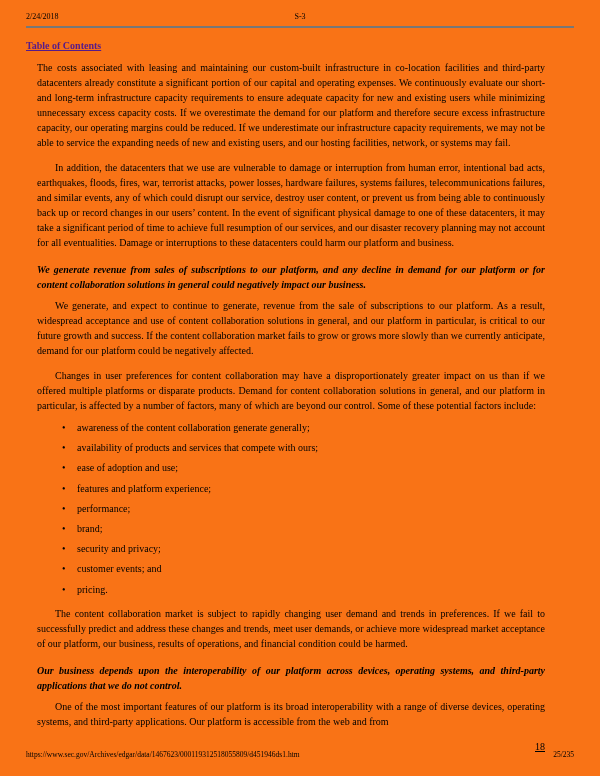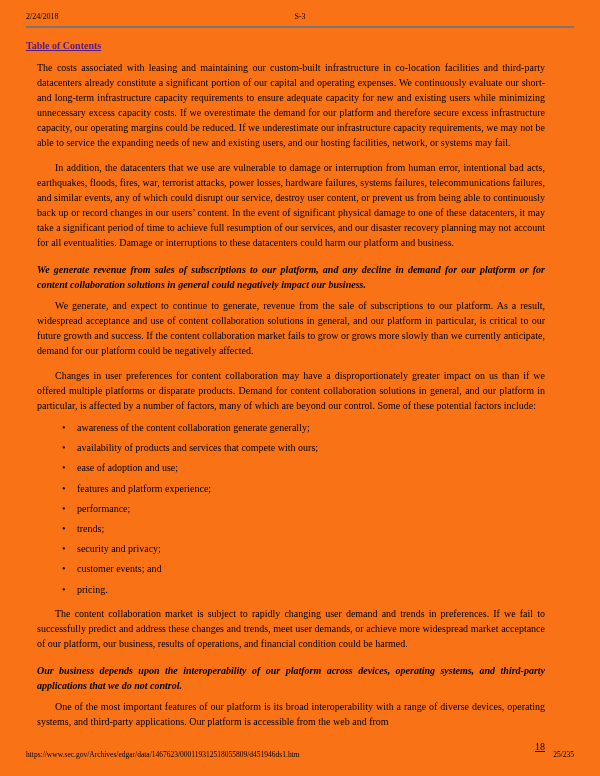--- a/index.html
+++ b/index.html
@@ -113,21 +113,21 @@
     <p class="indent">In addition, the datacenters that we use are vulnerable to damage or interruption from human error, intentional bad acts, earthquakes, floods, fires, war, terrorist attacks, power losses, hardware failures, systems failures, telecommunications failures, and similar events, any of which could disrupt our service, destroy user content, or prevent us from being able to continuously back up or record changes in our users’ content. In the event of significant physical damage to one of these datacenters, it may take a significant period of time to achieve full resumption of our services, and our disaster recovery planning may not account for all eventualities. Damage or interruptions to these datacenters could harm our platform and business.</p>
     <div class="risk-heading">We generate revenue from sales of subscriptions to our platform, and any decline in demand for our platform or for content collaboration solutions in general could negatively impact our business.</div>
     <p class="indent">We generate, and expect to continue to generate, revenue from the sale of subscriptions to our platform. As a result, widespread acceptance and use of content collaboration solutions in general, and our platform in particular, is critical to our future growth and success. If the content collaboration market fails to grow or grows more slowly than we currently anticipate, demand for our platform could be negatively affected.</p>
     <p class="indent tight">Changes in user preferences for content collaboration may have a disproportionately greater impact on us than if we offered multiple platforms or disparate products. Demand for content collaboration solutions in general, and our platform in particular, is affected by a number of factors, many of which are beyond our control. Some of these potential factors include:</p>
     <ul class="factor-list">
       <li>awareness of the content collaboration generate generally;</li>
       <li>availability of products and services that compete with ours;</li>
       <li>ease of adoption and use;</li>
       <li>features and platform experience;</li>
       <li>performance;</li>
-      <li>trends;</li>
+      <li>brand;</li>
       <li>security and privacy;</li>
       <li>customer events; and</li>
       <li>pricing.</li>
     </ul>
     <p class="indent">The content collaboration market is subject to rapidly changing user demand and trends in preferences. If we fail to successfully predict and address these changes and trends, meet user demands, or achieve more widespread market acceptance of our platform, our business, results of operations, and financial condition could be harmed.</p>
     <div class="risk-heading">Our business depends upon the interoperability of our platform across devices, operating systems, and third-party applications that we do not control.</div>
     <p class="indent">One of the most important features of our platform is its broad interoperability with a range of diverse devices, operating systems, and third-party applications. Our platform is accessible from the web and from</p>
     <div class="page-number">18</div>
   </div>
 

